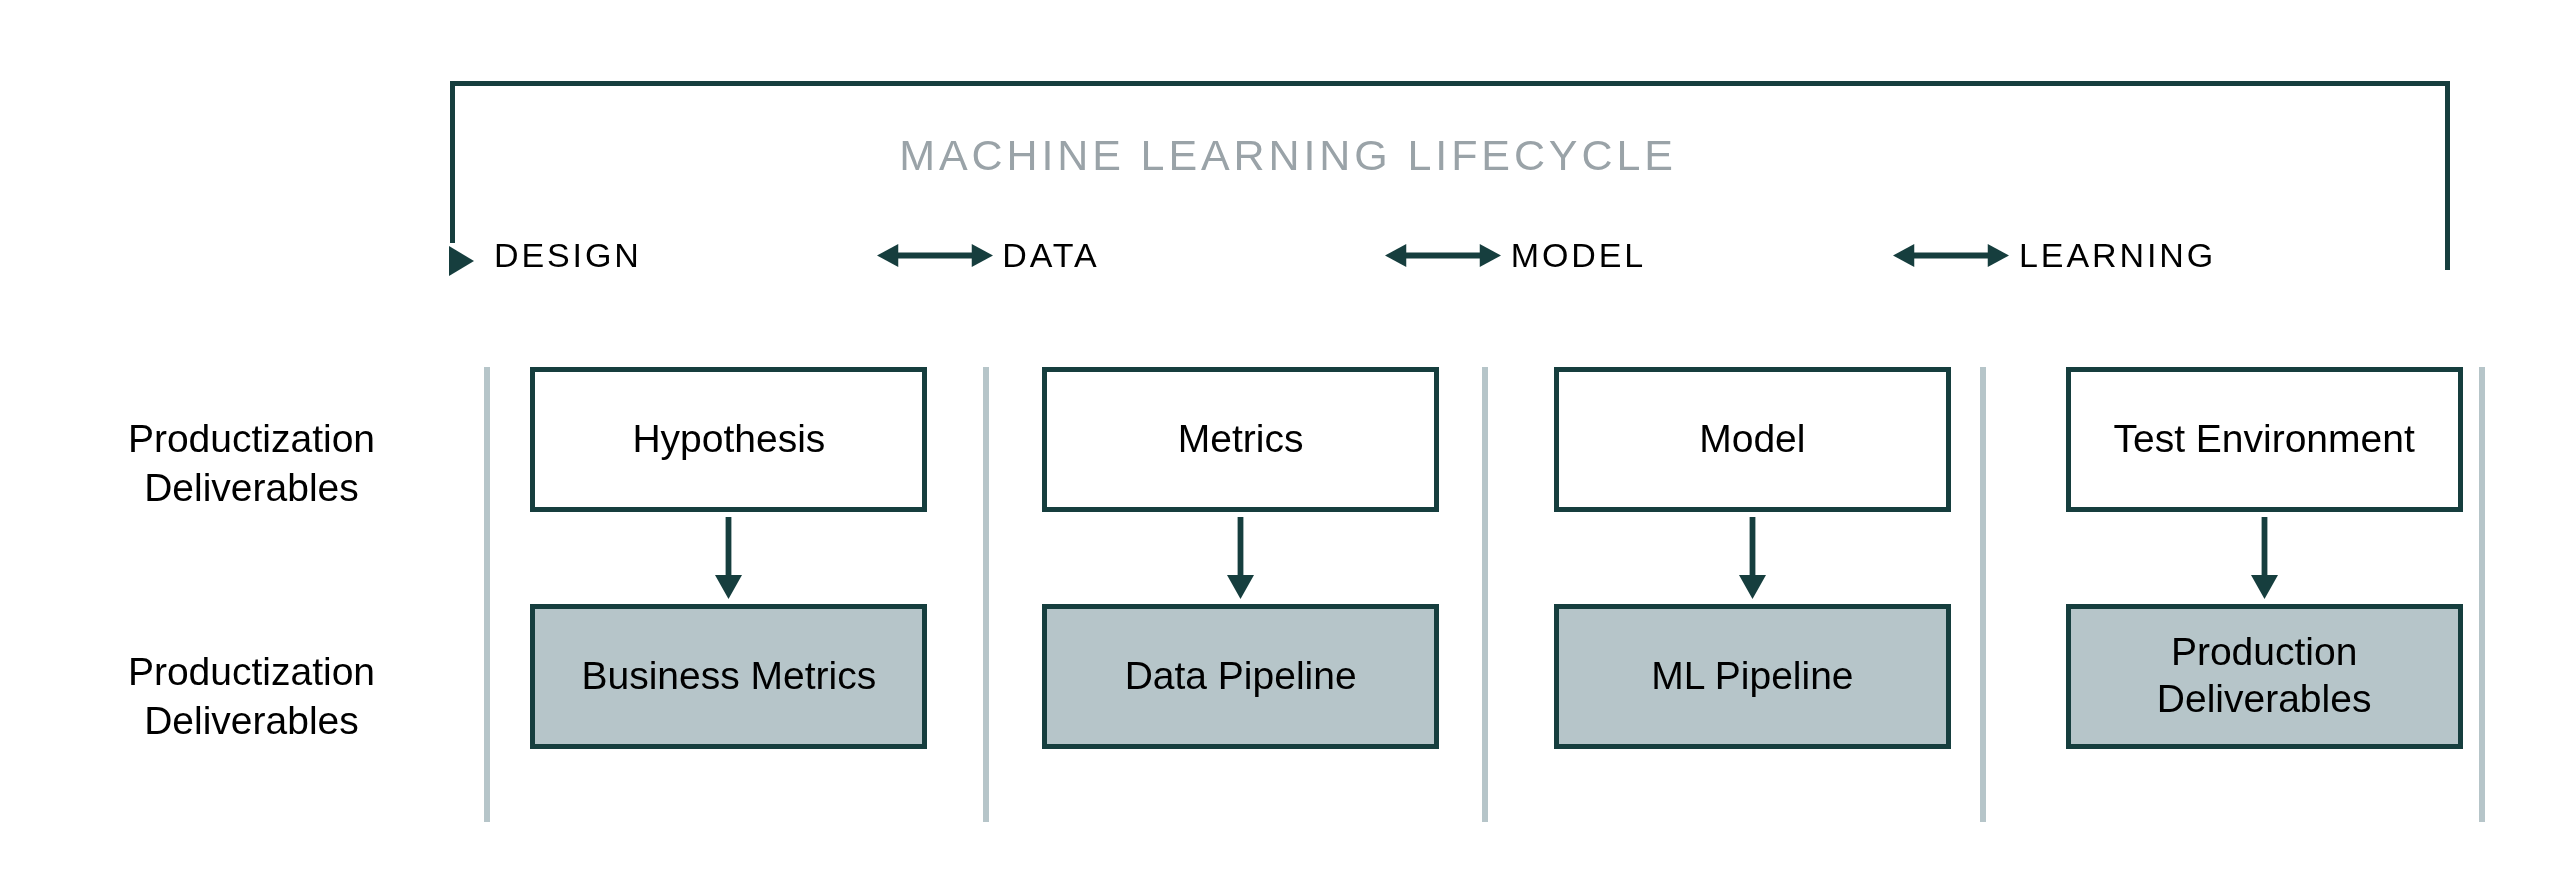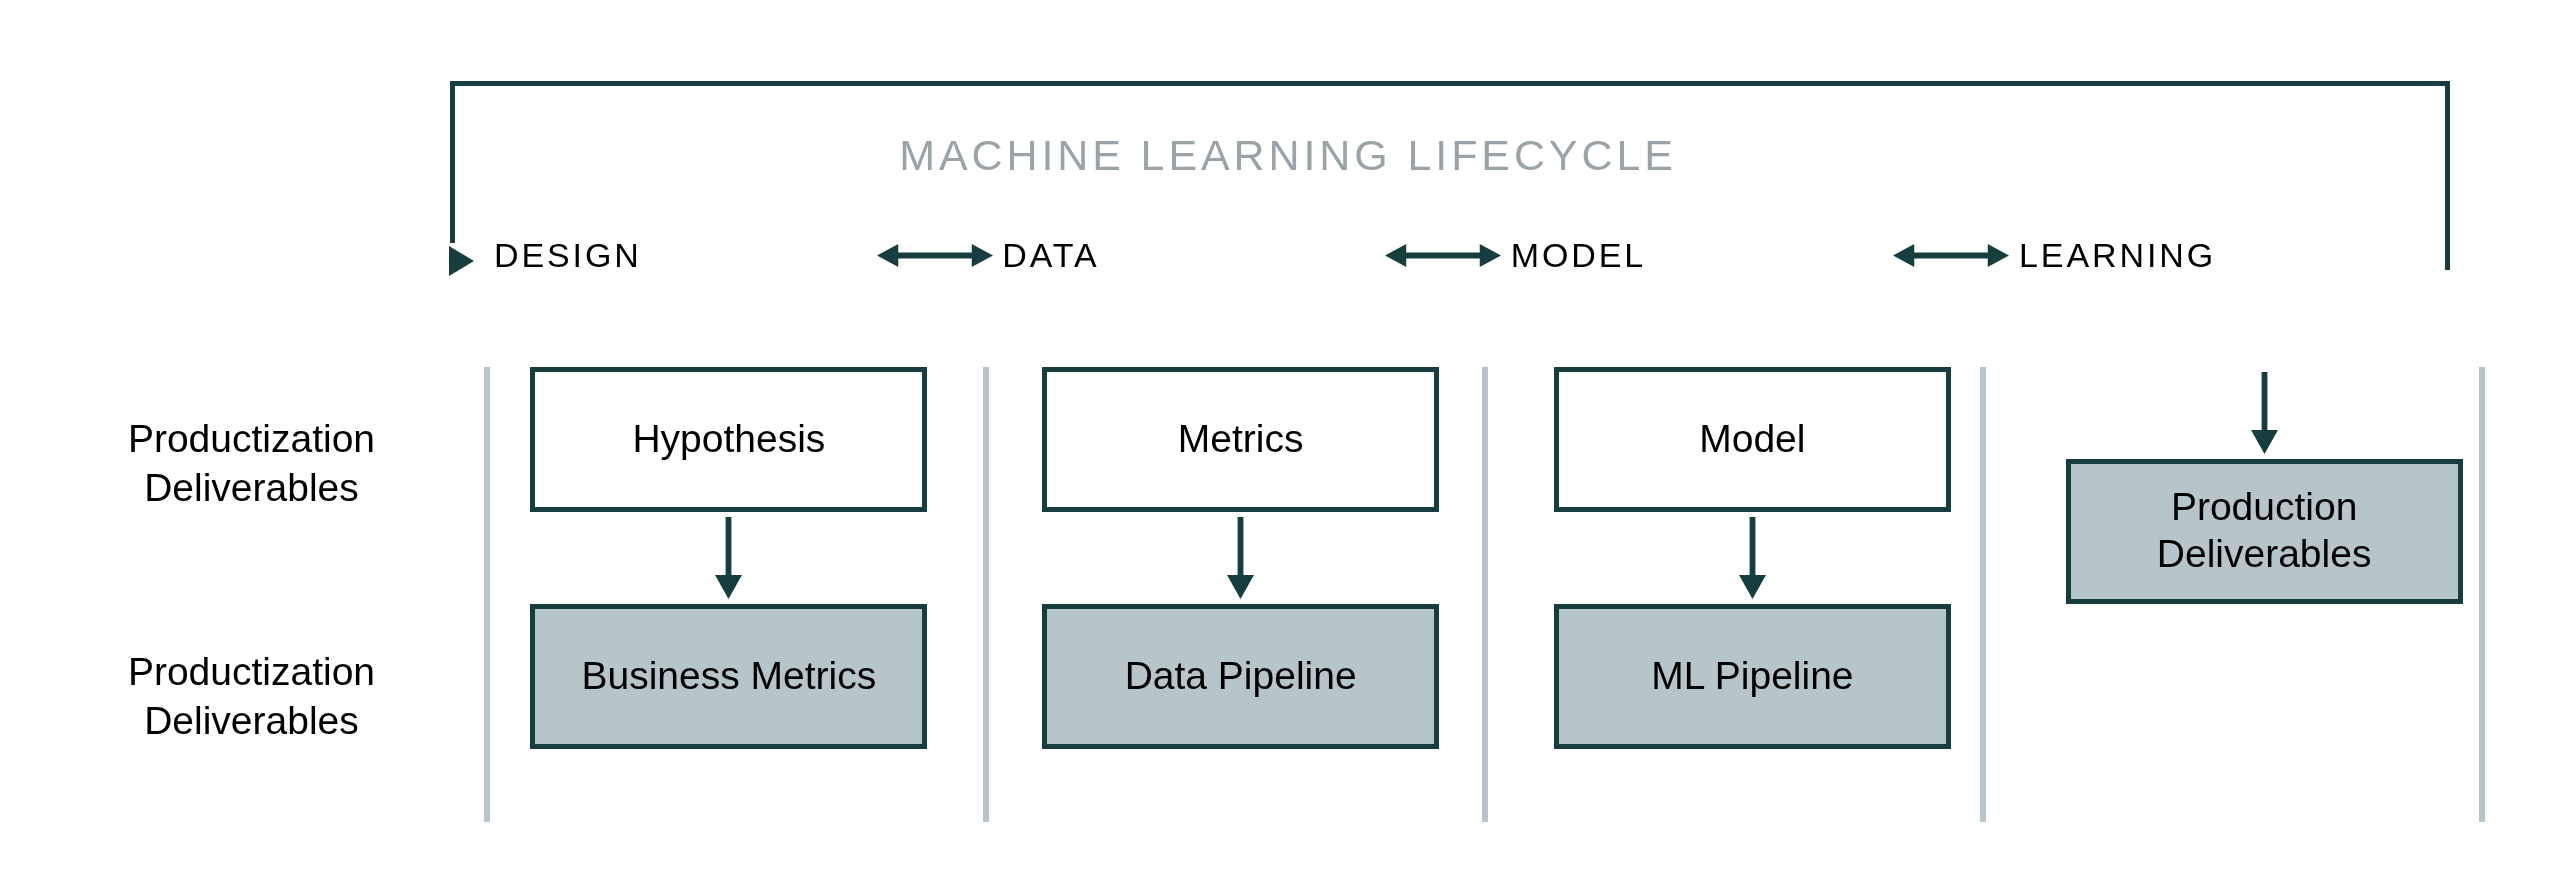--- a/index.html
+++ b/index.html
@@ -258,20 +258,21 @@
       <div class="down-arrow">
         <svg viewBox="0 0 32 85">
             <line x1="16" y1="0" x2="16" y2="64" stroke="#163e3e" stroke-width="6"></line>
             <polygon points="16,85 2,60 30,60" fill="#163e3e"></polygon>
           </svg>
       </div>
       <div class="box shaded">ML Pipeline</div>
     </div>
 
     <div class="column">
+      <div class="box">Test Environment</div>
       <div class="down-arrow">
         <svg viewBox="0 0 32 85">
             <line x1="16" y1="0" x2="16" y2="64" stroke="#163e3e" stroke-width="6"></line>
             <polygon points="16,85 2,60 30,60" fill="#163e3e"></polygon>
           </svg>
       </div>
       <div class="box shaded">Production Deliverables</div>
     </div>
 
   </div>

